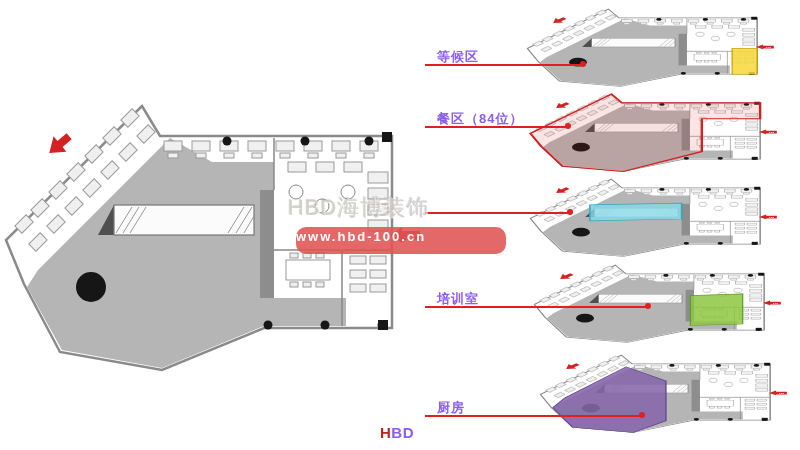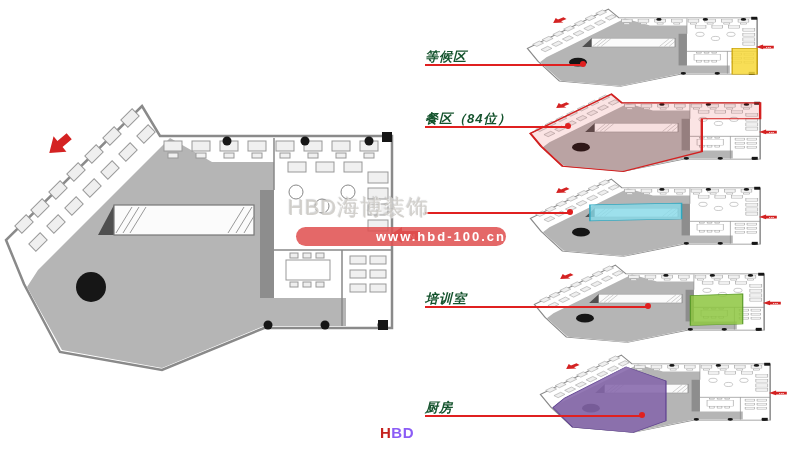--- a/index.html
+++ b/index.html
@@ -4,34 +4,34 @@
 <style>
   html,body{margin:0;padding:0;}
   body{
     width:800px;height:450px;position:relative;overflow:hidden;
     background:#ffffff;
     font-family:"Liberation Sans","DejaVu Sans",sans-serif;
   }
   .abs{position:absolute;}
   svg.mini{position:absolute;width:250px;height:82px;}
   .zone-label{
-    position:absolute;left:425px;font-size:13px;font-weight:600;color:#14532d;
-    letter-spacing:1px;white-space:nowrap;font-style:italic;
+    position:absolute;left:437px;font-size:13px;font-weight:600;color:#8b5cf6;
+    letter-spacing:1px;white-space:nowrap;
   }
   .leader{position:absolute;left:425px;height:1.5px;background:#e02020;}
   .dot{position:absolute;width:6px;height:6px;border-radius:50%;background:#e02020;}
   .wm-text{
     position:absolute;left:288px;top:193px;font-size:22px;font-weight:normal;
     color:rgba(205,202,198,0.85);letter-spacing:1px;white-space:nowrap;
     text-shadow:1px 1px 1px rgba(255,255,255,.8), -1px -1px 1px rgba(150,150,150,.4);
     z-index:6;
   }
   .wm-band{
-    position:absolute;left:296px;top:227px;width:210px;height:19px;border-radius:10px;
-    background:rgba(224,83,83,0.88);z-index:6;text-align:right;
+    position:absolute;left:296px;top:227px;width:210px;height:27px;border-radius:10px;
+    background:rgba(224,83,83,0.88);z-index:6;text-align:left;
   }
   .wm-band span{
     font-size:13px;font-weight:bold;color:#ffffff;letter-spacing:2px;line-height:19px;
   }
   .logo{position:absolute;left:380px;top:424px;font-size:15px;font-weight:bold;letter-spacing:.5px;}
   .logo .h{color:#c5231f;}
   .logo .bd{color:#8b5cf6;}
 </style>
 </head>
 <body>

